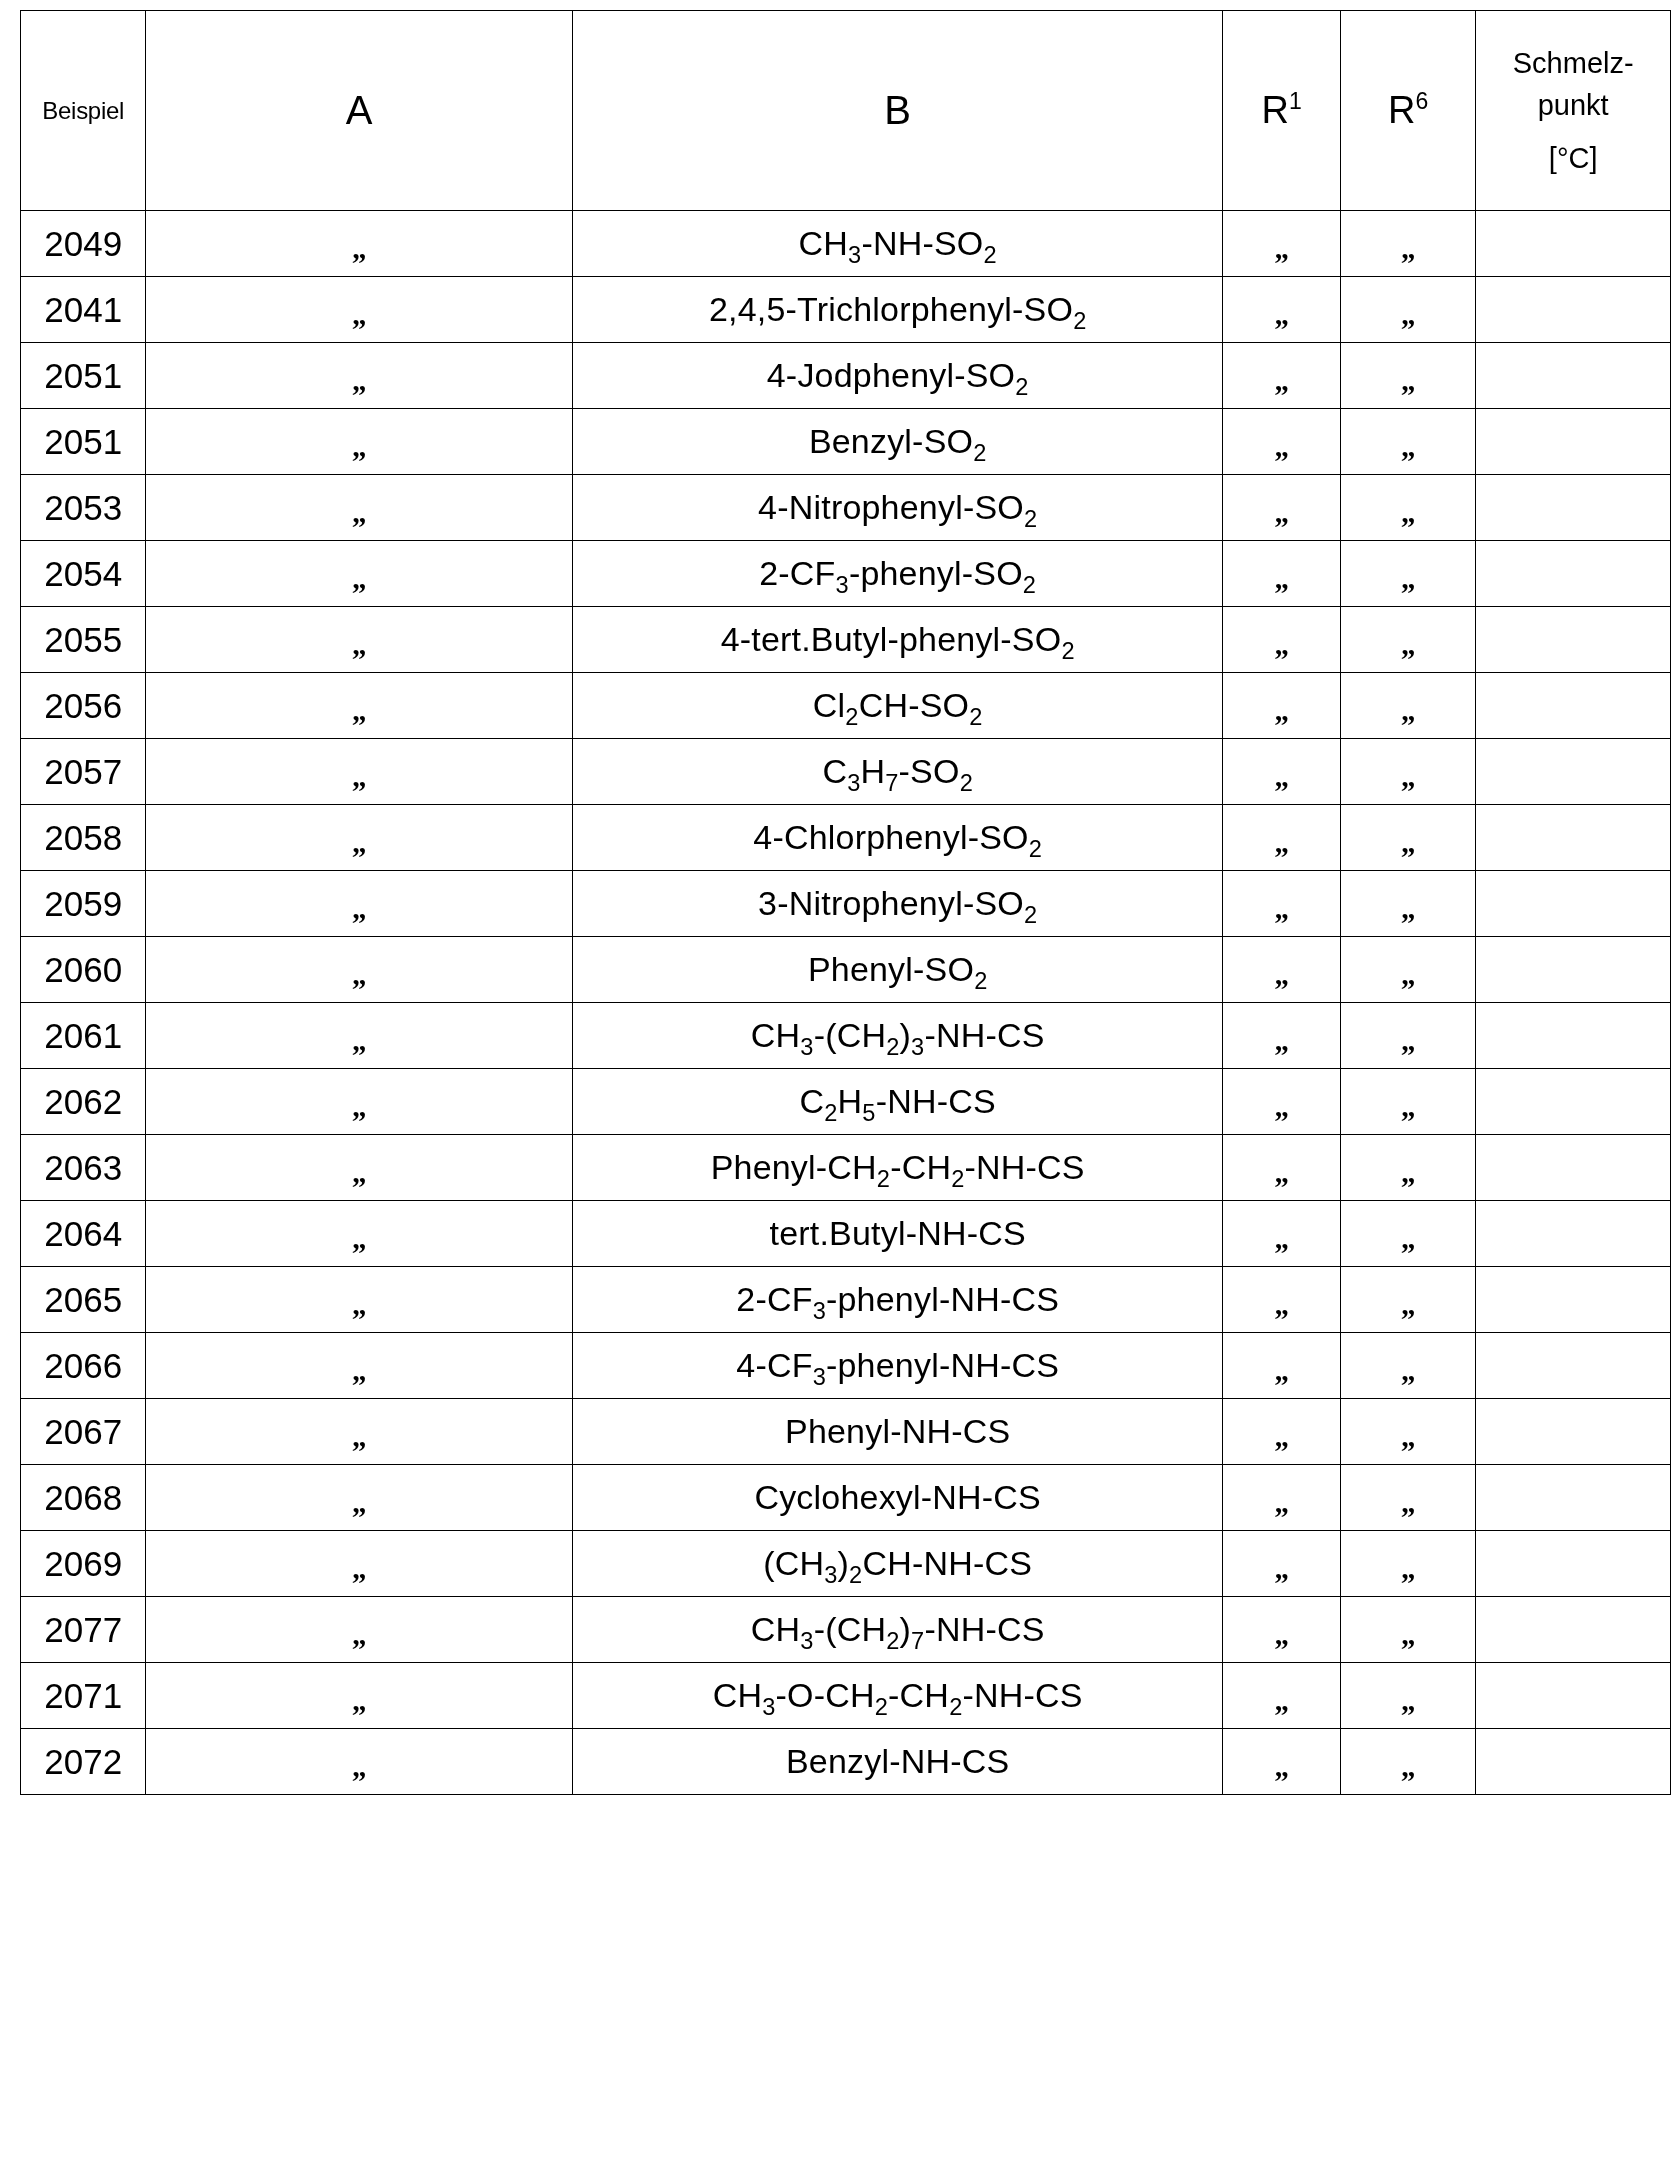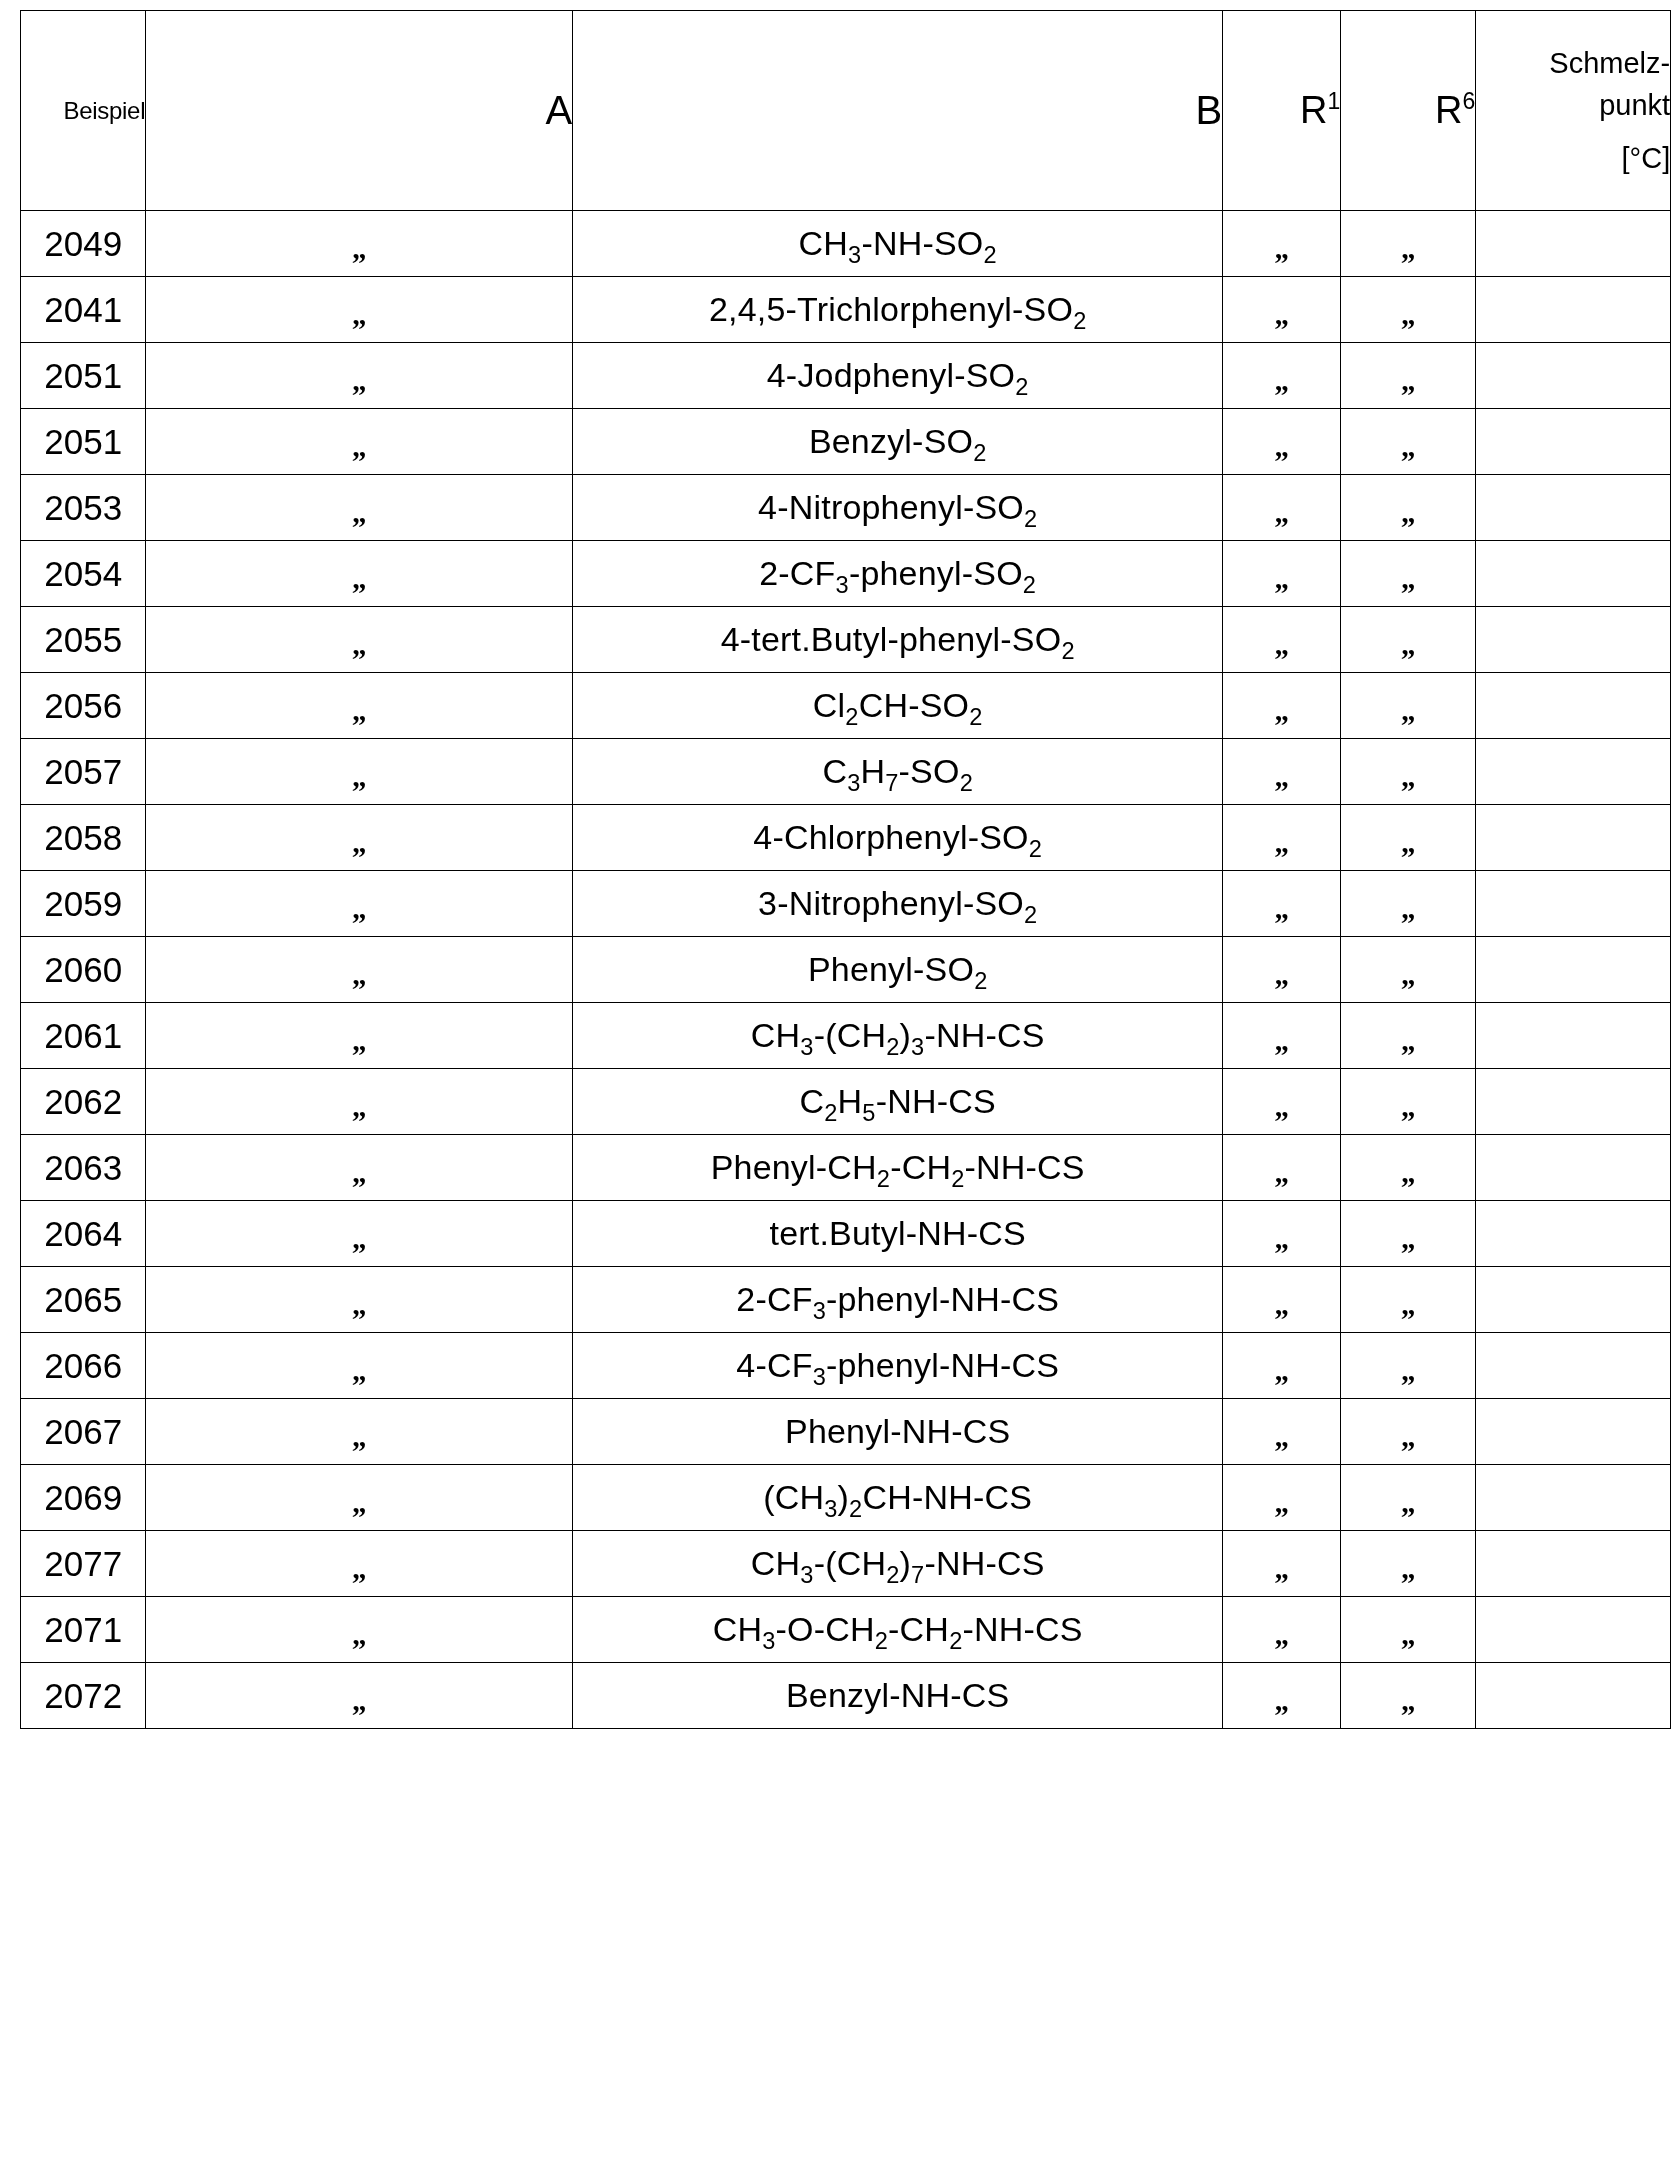--- a/index.html
+++ b/index.html
@@ -38,21 +38,20 @@
   col.c-beispiel { width: 125px; }
   col.c-a       { width: 427px; }
   col.c-b       { width: 650px; }
   col.c-r1      { width: 118px; }
   col.c-r6      { width: 135px; }
   col.c-mp      { width: 195px; }
 
   
   tr.header-row td {
     height: 199px;
-    text-align: right;
   }
   .hdr-beispiel {
     font-size: 24px;
     letter-spacing: -0.3px;
   }
   .hdr-big {
     font-size: 40px;
   }
   .hdr-r {
     font-size: 38px;
@@ -275,20 +274,28 @@
         </tr>
         <tr class="data-row">
           <td class="cell-num">2067</td>
           <td><span class="ditto">„</span></td>
           <td class="cell-b">Phenyl-NH-CS</td>
           <td><span class="ditto">„</span></td>
           <td><span class="ditto">„</span></td>
           <td class="cell-mp"></td>
         </tr>
         <tr class="data-row">
+          <td class="cell-num">2068</td>
+          <td><span class="ditto">„</span></td>
+          <td class="cell-b">Cyclohexyl-NH-CS</td>
+          <td><span class="ditto">„</span></td>
+          <td><span class="ditto">„</span></td>
+          <td class="cell-mp"></td>
+        </tr>
+        <tr class="data-row">
           <td class="cell-num">2069</td>
           <td><span class="ditto">„</span></td>
           <td class="cell-b">(CH<sub>3</sub>)<sub>2</sub>CH-NH-CS</td>
           <td><span class="ditto">„</span></td>
           <td><span class="ditto">„</span></td>
           <td class="cell-mp"></td>
         </tr>
         <tr class="data-row">
           <td class="cell-num">2077</td>
           <td><span class="ditto">„</span></td>

